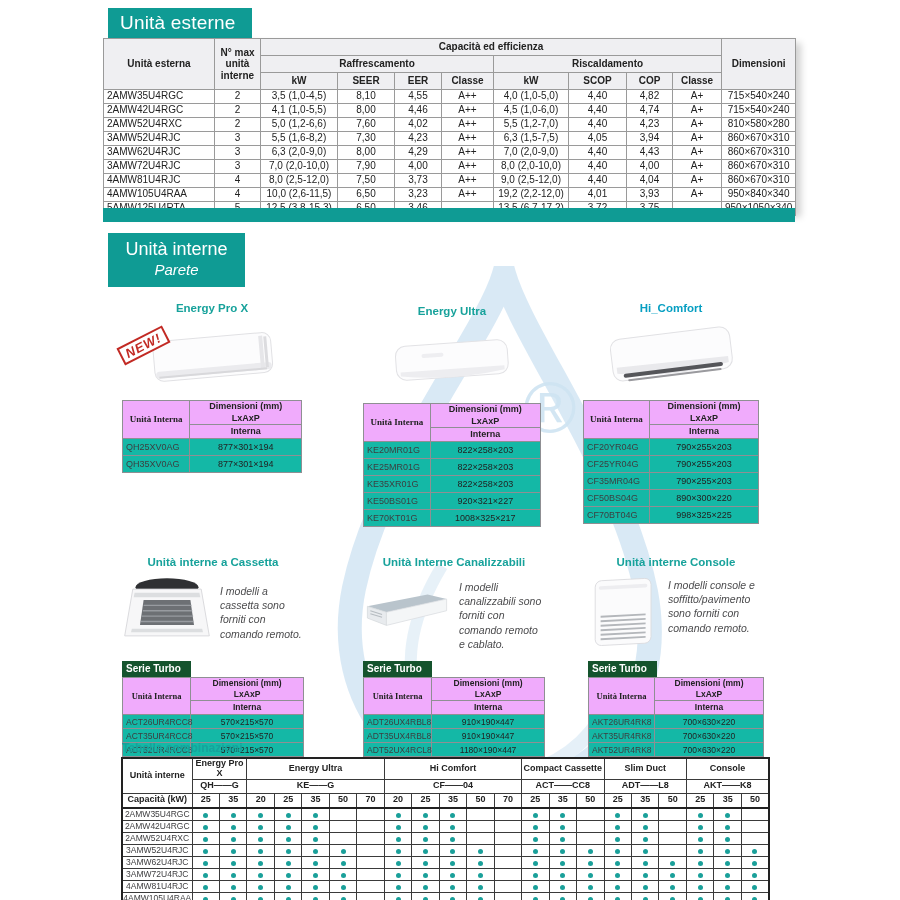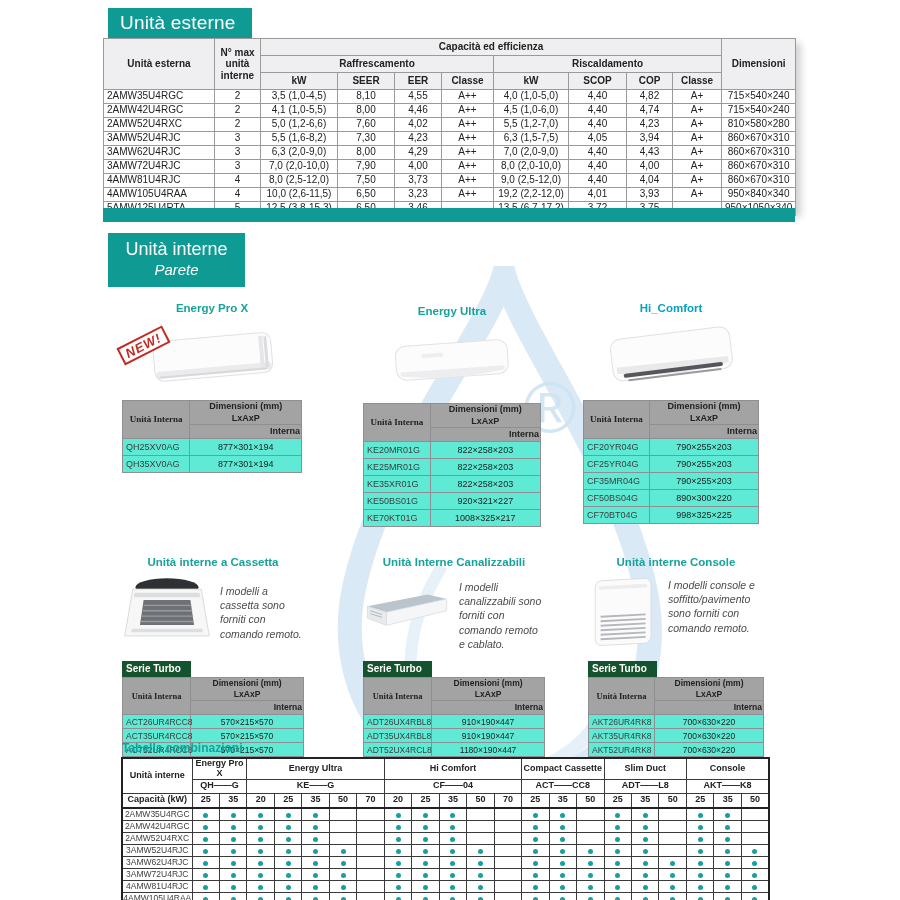--- a/index.html
+++ b/index.html
@@ -30,25 +30,25 @@
   .card{z-index:1;}
   .card-title{font-weight:bold;text-align:center;font-size:11.5px;color:#17a29b;margin-bottom:4px;}
   .card-title.blue{color:#079fc2;}
   .img-zone{position:relative;height:82px;display:flex;align-items:center;justify-content:center;}
   .new-badge{position:absolute;left:-4px;top:18px;transform:rotate(-27deg);
              color:#c22a24;border:2px solid #c22a24;box-shadow:0 0 0 2px #fff inset;
              background:rgba(255,255,255,.9);font-weight:bold;font-style:italic;
              font-size:13px;padding:0 4px;letter-spacing:1px;z-index:2;}
   .dim-table{width:100%;border-collapse:collapse;table-layout:fixed;}
   .dim-table th,.dim-table td{border:1px solid #8f8f93;font-size:9px;text-align:center;padding:0 1px;}
-  .dim-table th{background:#a3a3a3;font-weight:bold;line-height:1.3;}
-  .dim-table td{height:16px;background:#5eead4;}
+  .dim-table th{background:#f0abfc;font-weight:bold;line-height:1.3;}
+  .dim-table td{height:16px;background:#14b8a6;}
   .dim-table td.c-model{text-align:left;padding-left:3px;color:#3d3d3f;}
   .dim-table .w-model{width:36%;font-family:Liberation Serif, serif;}
-  .dim-table tr.subrow th{height:13px;text-align:right;}
+  .dim-table tr.subrow th{height:13px;}
 
   .serie-label{background:#14532d;color:#fff;font-weight:bold;font-size:10px;
                display:inline-block;padding:2px 10px 3px 4px;margin-bottom:0;}
   .serie-table td{height:13px;font-size:8.5px;}
   .serie-table th{font-size:8.5px;}
   .desc{font-style:italic;font-size:10.5px;color:#4b4b4d;line-height:1.35;}
   .mid-top{display:flex;gap:8px;align-items:flex-start;height:86px;}
 
   
   .combo-title{left:122px;top:741px;font-weight:bold;font-size:12px;color:#17a29b;}

